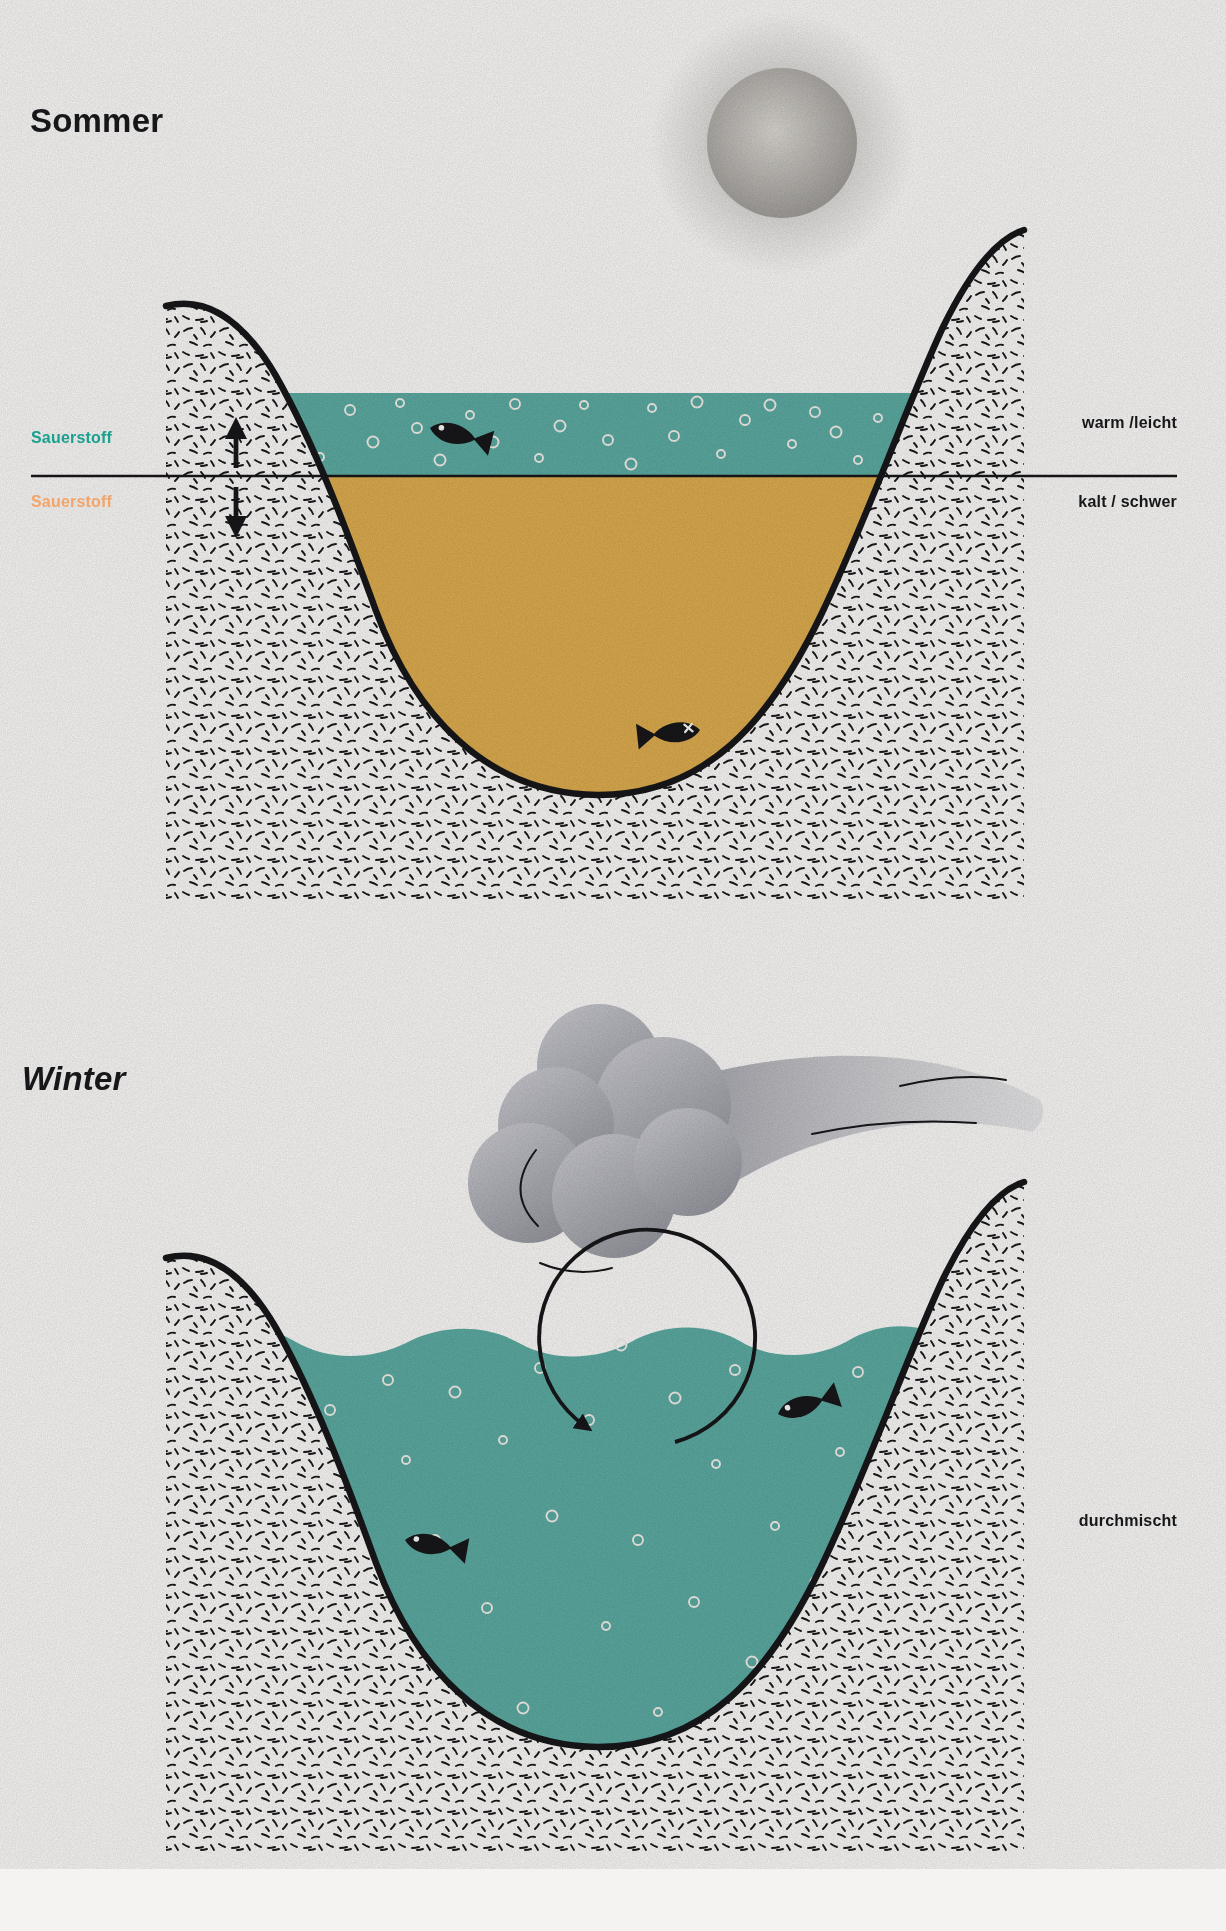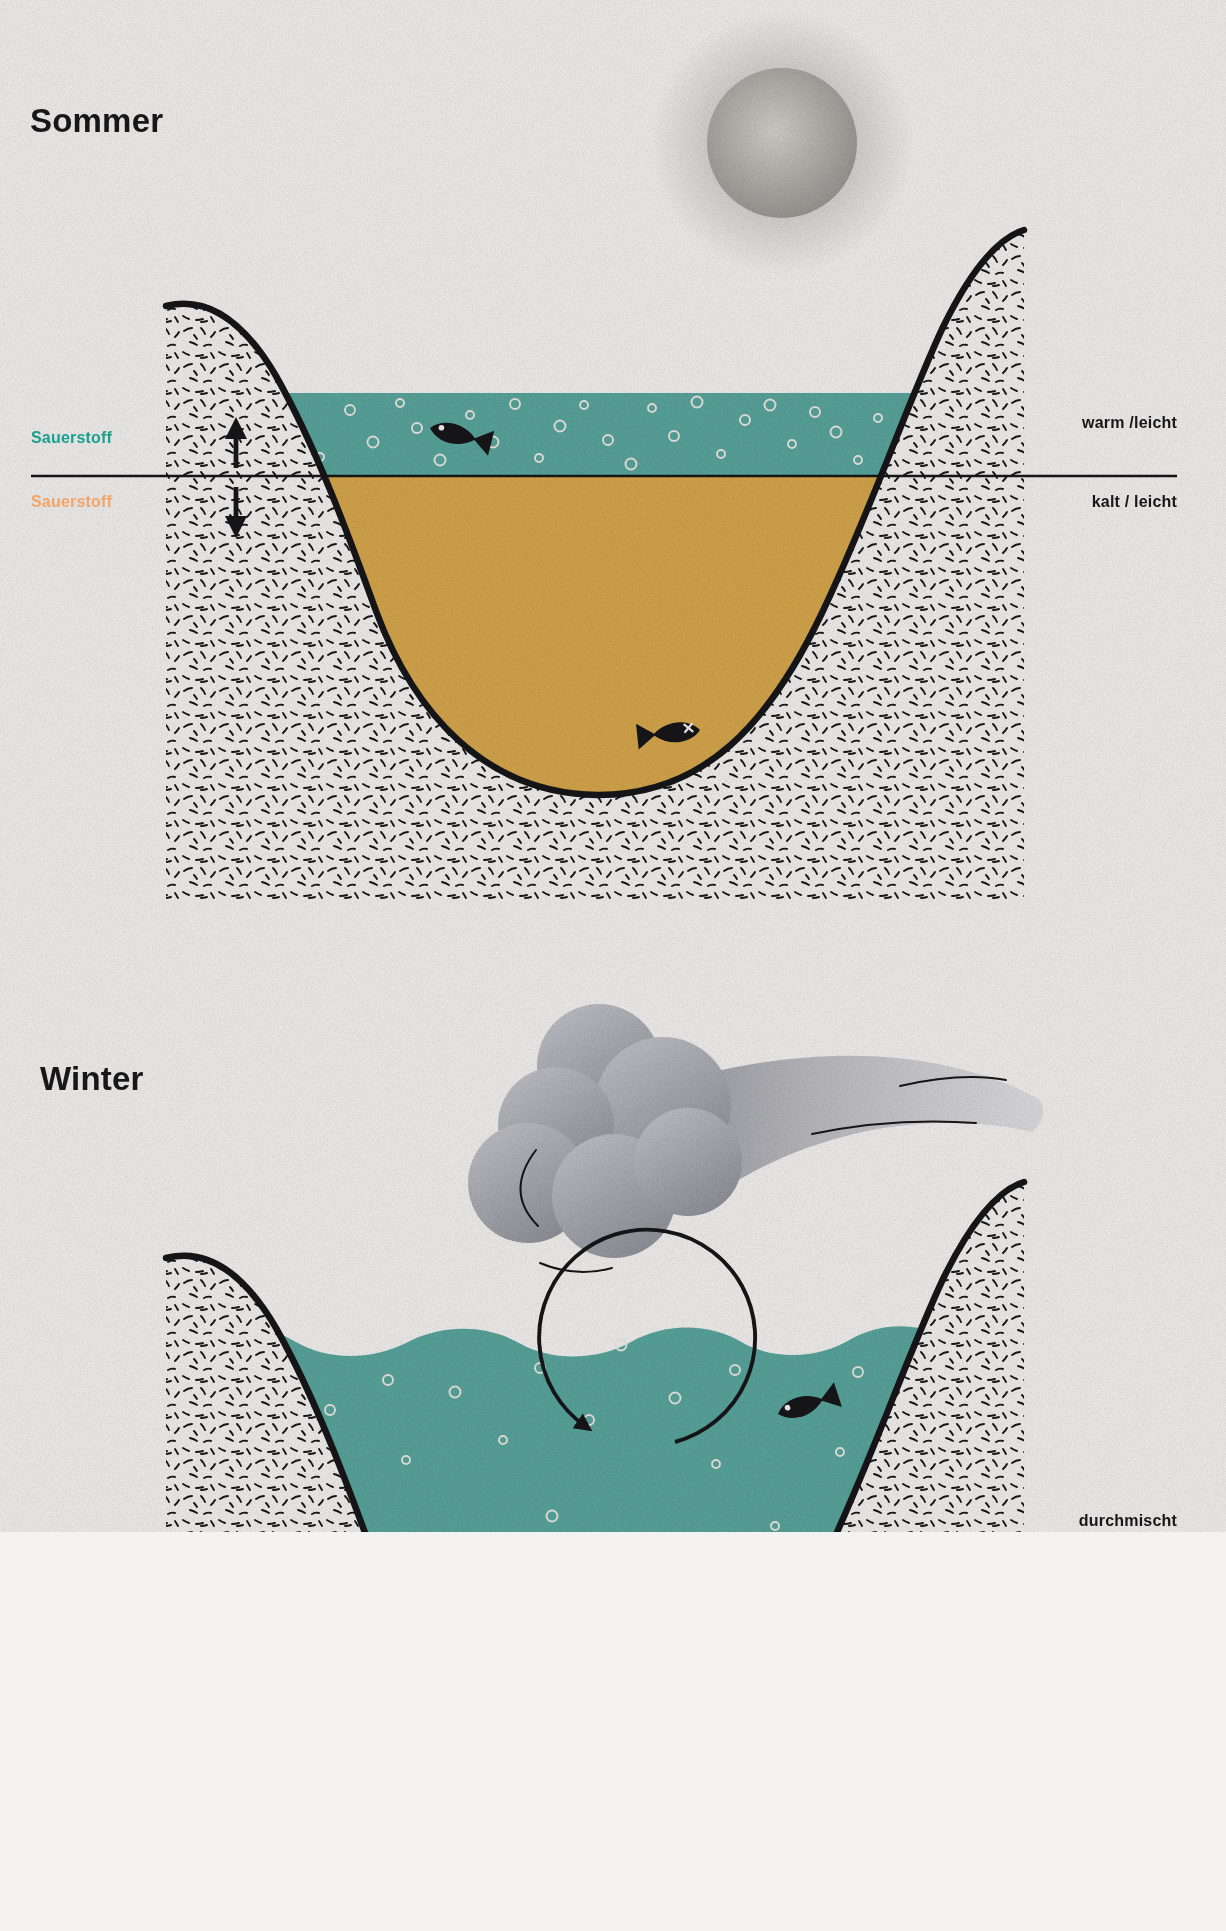--- a/index.html
+++ b/index.html
@@ -1,22 +1,22 @@
 <!DOCTYPE html>
 <html style="--background: #f4f3f1; --ink: #17171a; --water-teal: #5aa79e; --water-ochre: #d8a84d; --oxygen-top: #1aa08e; --oxygen-bottom: #f3a569; --sun-core: #d6d3ce; --sun-edge: #8f8c88; --cloud-light: #c9c9cf; --cloud-dark: #94959d; --bubble: #eceae5;"><head>
 <meta charset="utf-8">
 <style>
   html,body{margin:0;padding:0;}
   body{background:var(--background,#f4f3f1);font-family:"Liberation Sans",sans-serif;}
-  .page{position:relative;width:1226px;height:1532px;background:var(--background,#f4f3f1);overflow:hidden;}
+  .page{position:relative;width:1226px;height:1869px;background:var(--background,#f4f3f1);overflow:hidden;}
   svg.scene{position:absolute;left:0;top:0;}
   .label{position:absolute;font-weight:700;color:var(--ink,#17171a);font-size:16px;letter-spacing:.2px;white-space:pre;}
   .title{font-size:33px;}
   #t-sommer{left:30px;top:102px;}
-  #t-winter{left:40px;top:1060px;}
+  #t-winter{left:22px;top:1060px;font-style:italic;}
   #l-o2-top{left:31px;top:429px;color:var(--oxygen-top,#1aa08e);}
   #l-o2-bot{left:31px;top:493px;color:var(--oxygen-bottom,#f3a569);}
   #l-warm{right:49px;top:414px;text-align:right;}
   #l-kalt{right:49px;top:493px;text-align:right;}
   #l-mixed{right:49px;top:1512px;text-align:right;}
 
   .stipple-mark{stroke:var(--ink,#17171a);stroke-width:1.9;stroke-linecap:round;fill:none;}
   .basin-outline{fill:none;stroke:var(--ink,#17171a);stroke-width:6.5;stroke-linecap:round;}
   .water-teal{fill:var(--water-teal,#5aa79e);}
   .water-ochre{fill:var(--water-ochre,#d8a84d);}
@@ -222,17 +222,17 @@
       <use href="#basinCurve" transform="translate(0,952)" class="basin-outline"></use>
     </g>
 
     <rect x="0" y="0" width="1226" height="1931" filter="url(#grain)" opacity="0.3"></rect>
   </svg>
 
   <div class="label title" id="t-sommer">Sommer</div>
   <div class="label" id="l-o2-top">Sauerstoff</div>
   <div class="label" id="l-o2-bot">Sauerstoff</div>
   <div class="label" id="l-warm">warm /leicht</div>
-  <div class="label" id="l-kalt">kalt / leicht</div>
+  <div class="label" id="l-kalt">kalt / schwer</div>
 
   <div class="label title" id="t-winter">Winter</div>
   <div class="label" id="l-mixed">durchmischt</div>
 </div>
 
 </body></html>

